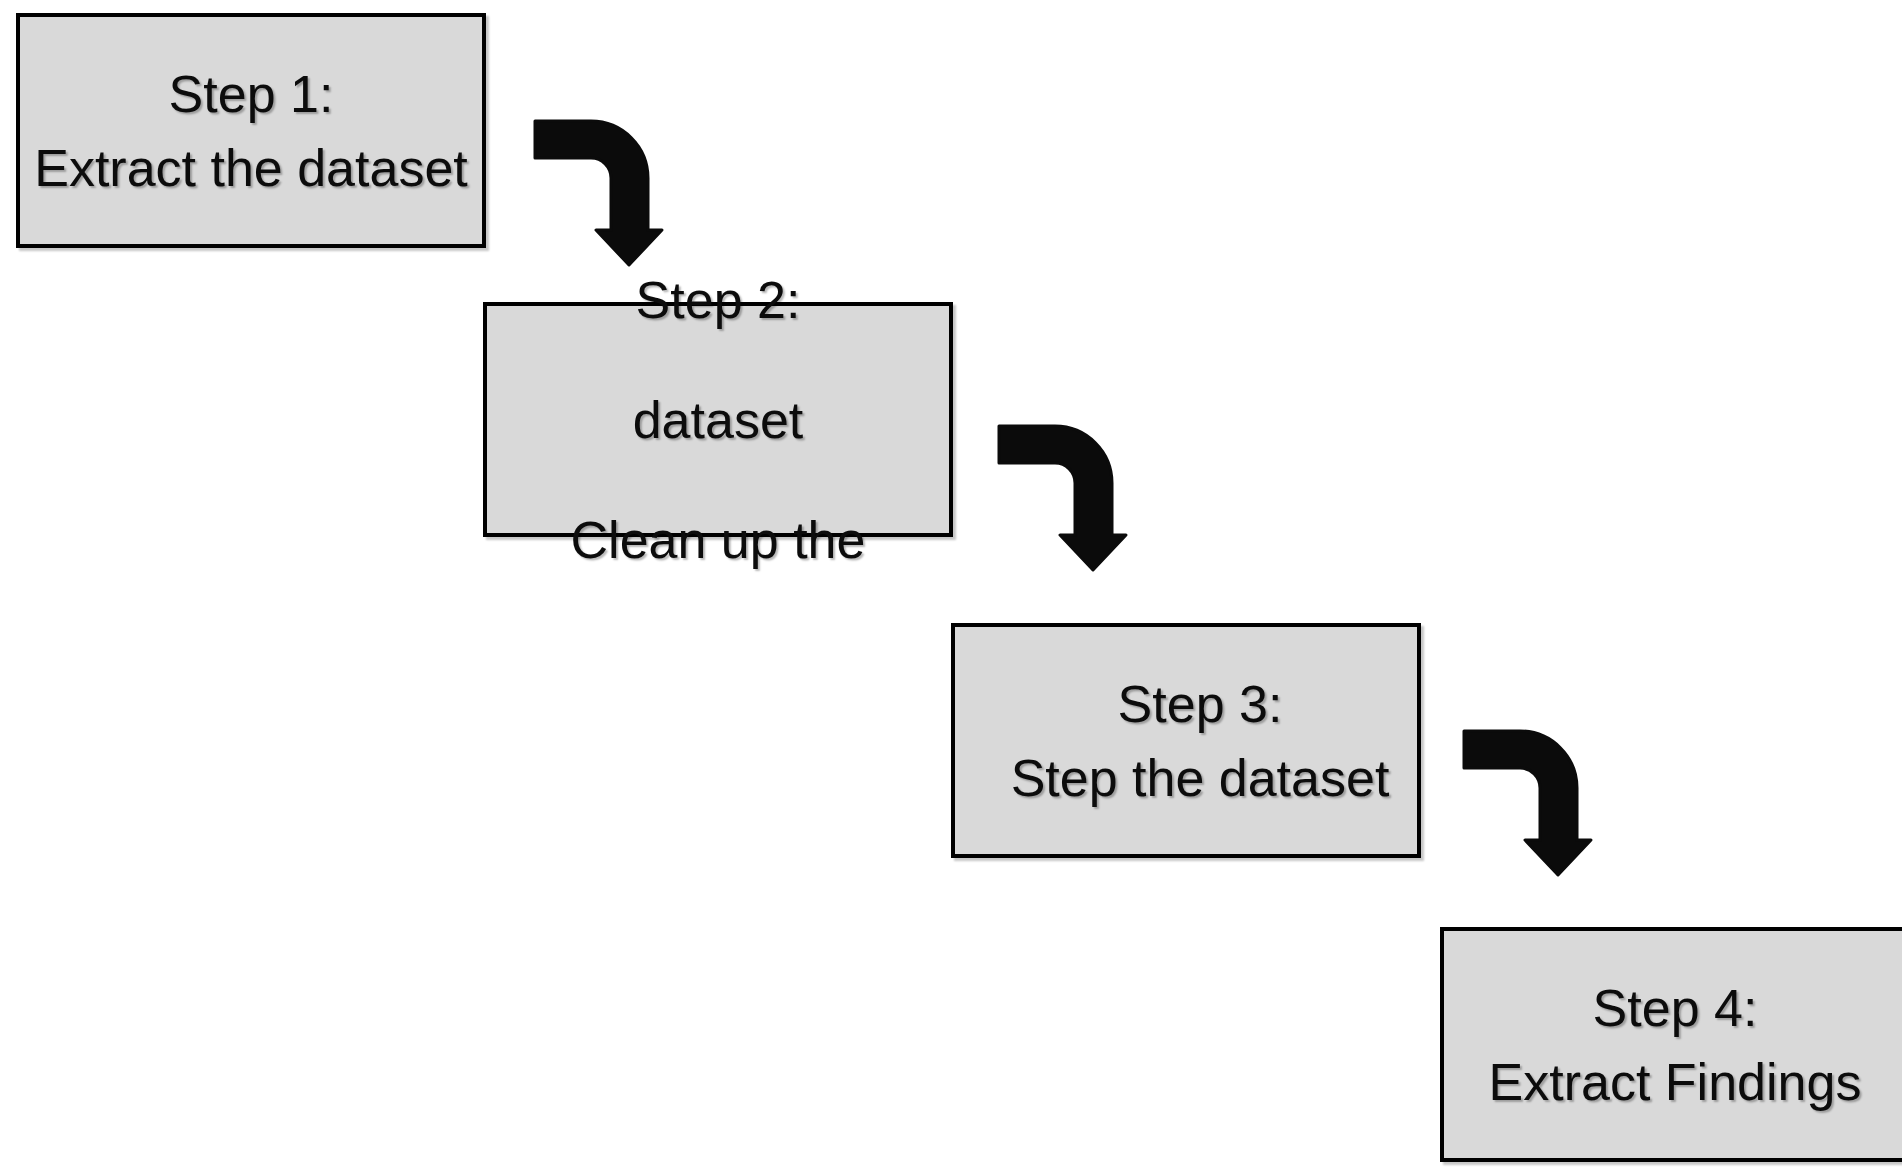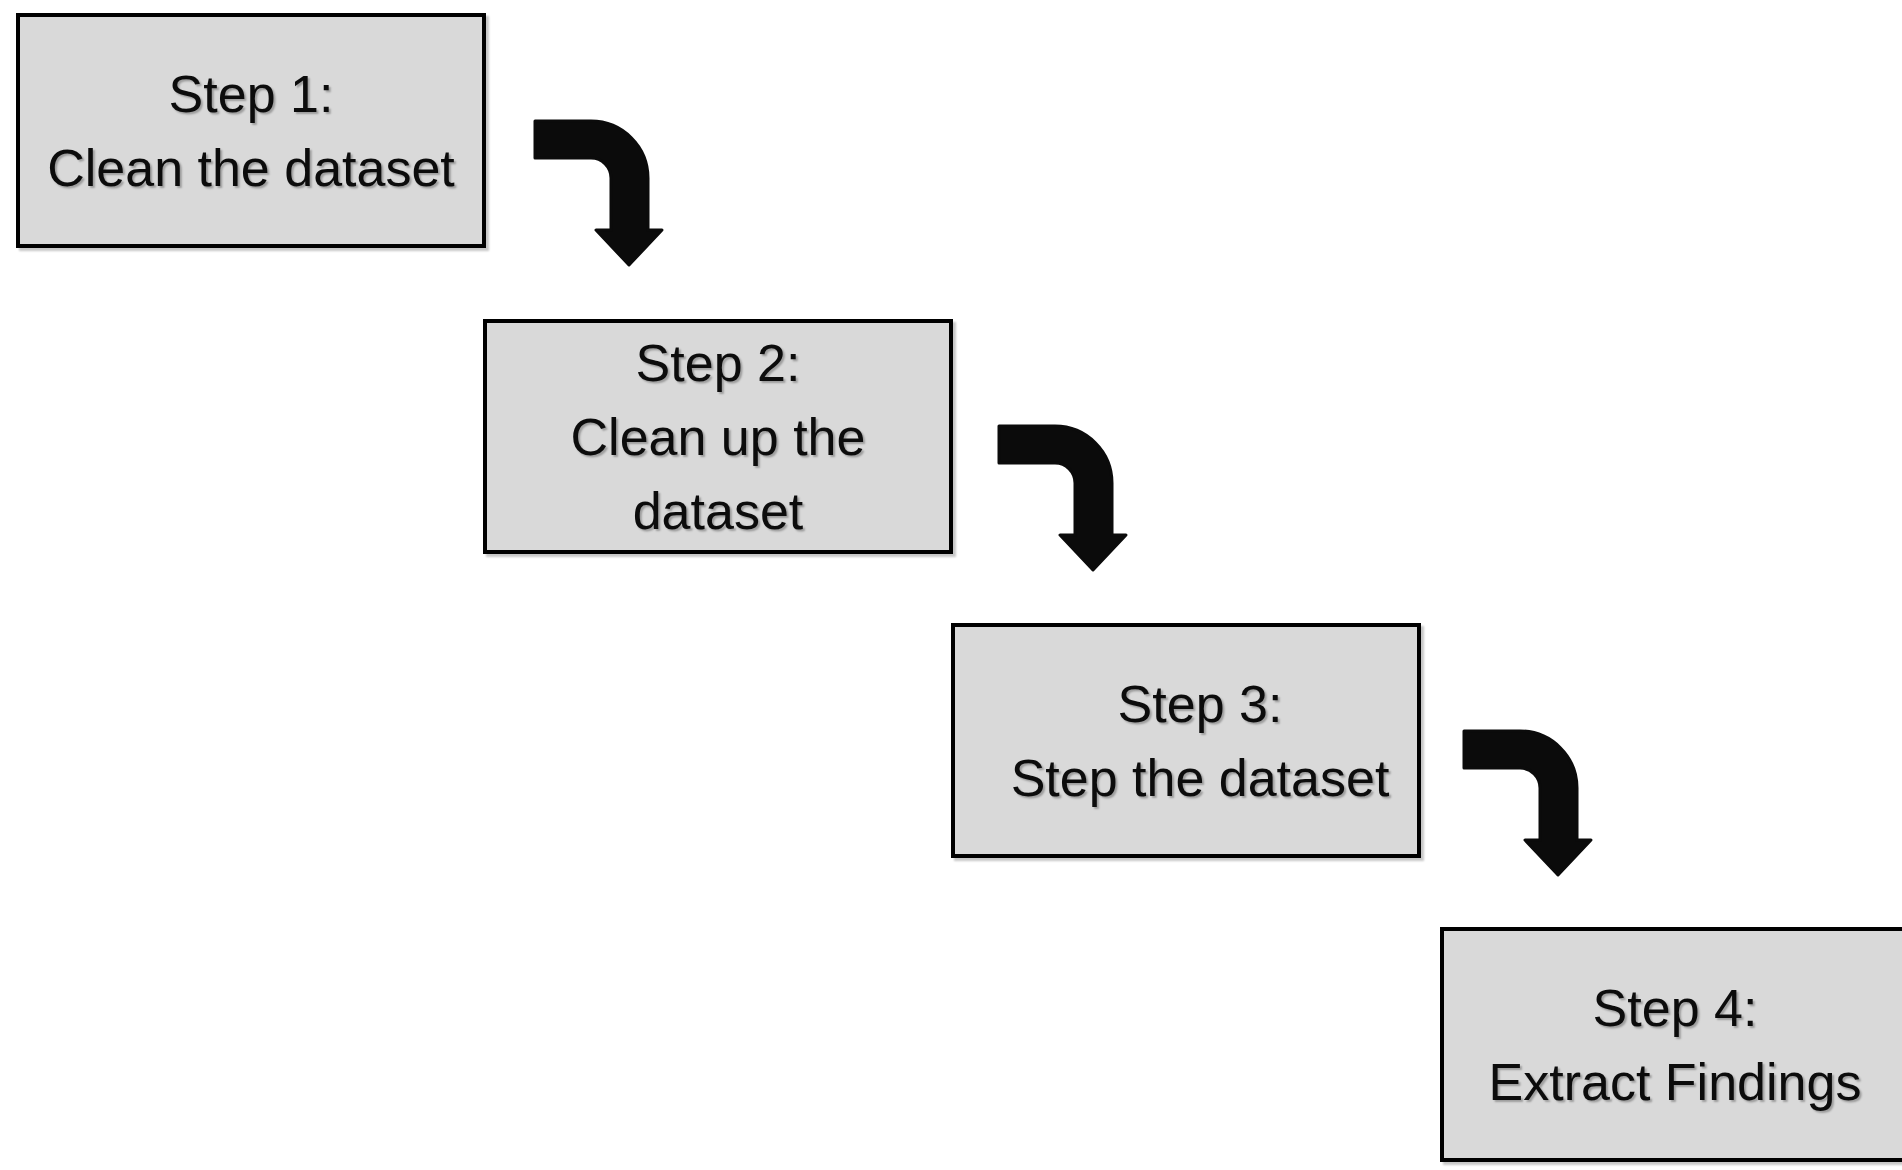--- a/index.html
+++ b/index.html
@@ -28,21 +28,21 @@
     align-items: center;
     justify-content: center;
     text-align: center;
     color: var(--text-color, #0c0c0c);
     font-size: 52px;
     line-height: 74px;
     text-shadow: 2px 2px 2px rgba(0,0,0,0.28);
     white-space: nowrap;
   }
   #box-step-1 { left: 16px;   top: 13px; justify-content: center;  }
-  #box-step-2 { left: 483px;  top: 319px; }
+  #box-step-2 { left: 483px;  top: 302px; gap: 46px; }
   #box-step-3 { left: 951px;  top: 623px; padding-left: 28px; }
   #box-step-4 { left: 1413px; top: 927px; margin-left: 27px; }
 
   .arrow {
     position: absolute;
     width: 131px;
     height: 148px;
   }
   #arrow-1 { left: 533px;  top: 119px; }
   #arrow-2 { left: 997px;  top: 424px; }
@@ -54,31 +54,31 @@
     stroke-linejoin: round;
   }
 </style>
 </head>
 <body>
 
 <div class="canvas">
 
   <div class="stepbox" id="box-step-1">
     <div>Step 1:</div>
-    <div>Clean the dataset</div>
+    <div>Extract the dataset</div>
   </div>
 
   <svg class="arrow" id="arrow-1" viewBox="0 0 131 148" xmlns="http://www.w3.org/2000/svg" aria-hidden="true">
     <path d="M 2 2 H 58 A 57 57 0 0 1 115 59 V 111 H 129 L 96 146 L 63 111 H 78 V 59 A 20 20 0 0 0 58 39 H 2 Z"></path>
   </svg>
 
   <div class="stepbox" id="box-step-2">
     <div>Step 2:</div>
+    <div>dataset</div>
     <div>Clean up the</div>
-    <div>dataset</div>
   </div>
 
   <svg class="arrow" id="arrow-2" viewBox="0 0 131 148" xmlns="http://www.w3.org/2000/svg" aria-hidden="true">
     <path d="M 2 2 H 58 A 57 57 0 0 1 115 59 V 111 H 129 L 96 146 L 63 111 H 78 V 59 A 20 20 0 0 0 58 39 H 2 Z"></path>
   </svg>
 
   <div class="stepbox" id="box-step-3">
     <div>Step 3:</div>
     <div>Step the dataset</div>
   </div>

